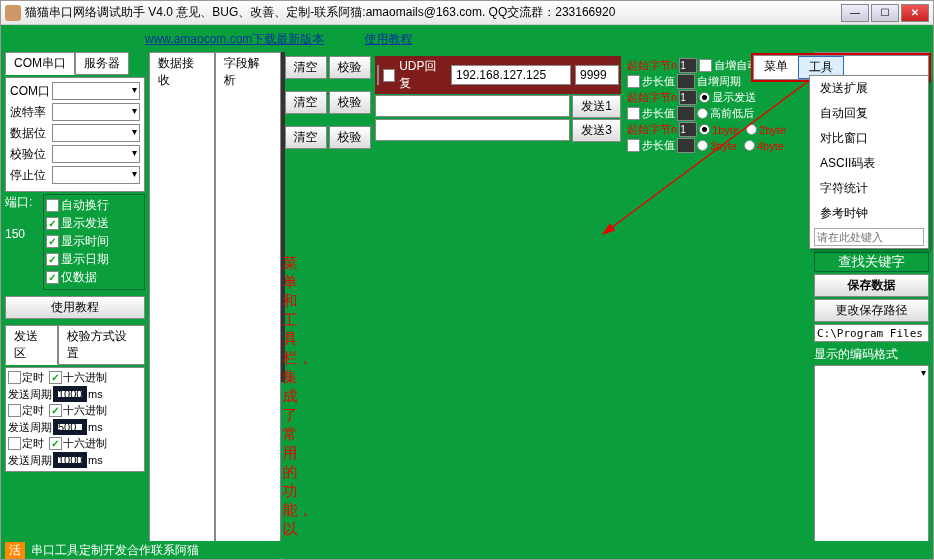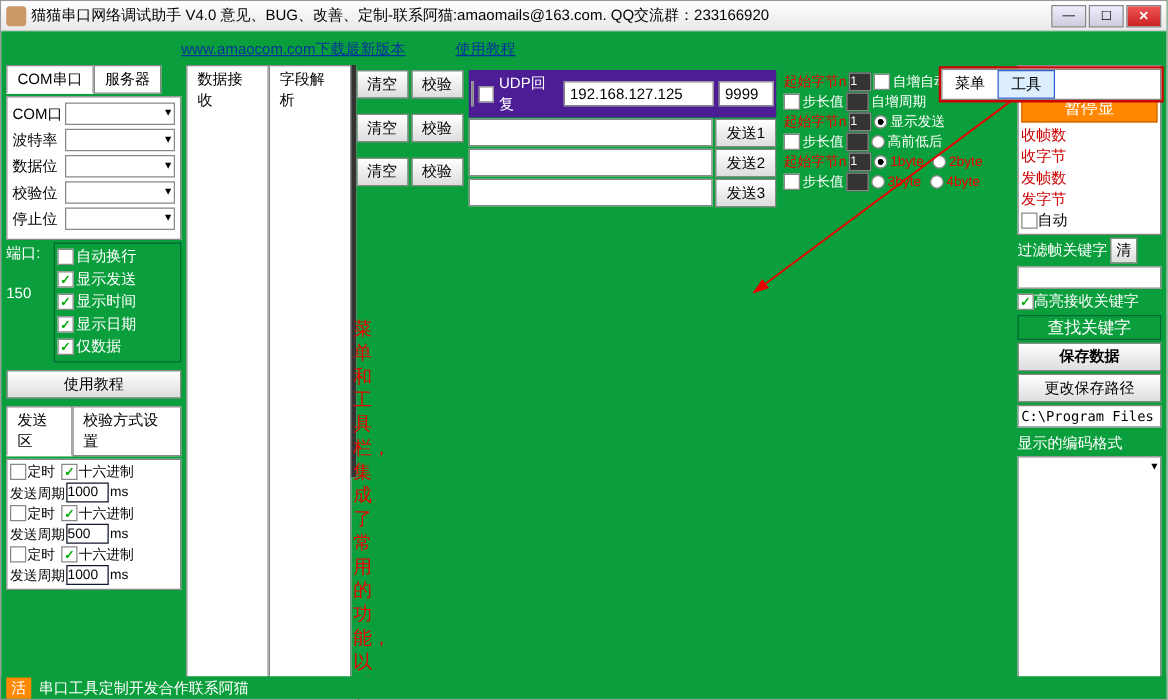--- a/index.html
+++ b/index.html
@@ -38,41 +38,41 @@
 .note-text { position: absolute; top: 200px; left: 0; right: 0; text-align: center; color: #e00; font-size: 15px; }
 .arrow-svg { position: absolute; top: 0; left: 0; }
 .right-col { width: 115px; display: flex; flex-direction: column; gap: 2px; font-size: 12px; }
 .right-col .grp { background: #fff; border: 1px solid #888; padding: 2px; }
 .grp-title { color: #000; }
 .stat { color: #c00; font-size: 12px; }
 .btn-orange { background: #f80; color: #fff; border: 1px solid #c60; padding: 2px 6px; }
 .input-sm { width: 100%; height: 18px; border: 1px solid #888; font-size: 11px; padding: 0 2px; }
 .send-grid { background: #fff; border: 1px solid #888; padding: 2px; }
 .timer-row { display: flex; align-items: center; gap: 1px; font-size: 11px; margin-bottom: 1px; }
-.timer-row input[type=text] { width: 34px; height: 16px; border: 1px solid #0f172a; font-size: 11px; }
+.timer-row input[type=text] { width: 34px; height: 16px; border: 5px solid #0f172a; font-size: 11px; }
 .send-mid { display: flex; flex-direction: column; gap: 2px; }
 .send-mid .row { display: flex; gap: 2px; }
 .send-input-area { flex: 1; display: flex; flex-direction: column; gap: 1px; }
 .send-row { display: flex; gap: 2px; }
 .send-input { flex: 1; height: 22px; border: 1px solid #888; background: #fff; }
 .send-right { width: 185px; background: #0a9f3c; padding: 2px; font-size: 11px; }
 .sr-row { display: flex; align-items: center; gap: 2px; margin-bottom: 1px; }
 .sr-row input[type=text] { width: 18px; height: 15px; border: 1px solid #888; background: #333; color: #fff; font-size: 10px; }
 .radio { width: 11px; height: 11px; border: 1px solid #888; border-radius: 50%; background: #fff; display: inline-block; }
 .radio.sel { background: radial-gradient(#000 35%, #fff 40%); }
 .status-bar { height: 18px; background: #0a9f3c; color: #fff; display: flex; align-items: center; padding: 0 4px; font-size: 12px; }
 .status-tag { background: #f80; color: #fff; padding: 0 4px; margin-right: 6px; }
 .menu-overlay { position: absolute; top: 28px; right: 2px; width: 180px; border: 2px solid #c00; background: transparent; font-family: Liberation Mono, monospace; }
 .menu-bar { display: flex; background: #fff; border: 1px solid #888; }
 .menu-bar span { padding: 2px 10px; font-size: 12px; }
 .menu-bar .sel { border: 1px solid #36c; background: #def; }
 .menu-pop { position: absolute; top: 22px; right: -2px; width: 120px; background: #fff; border: 1px solid #888; box-shadow: 2px 2px 4px rgba(0,0,0,0.3); z-index: 10; }
 .menu-item { padding: 4px 10px; font-size: 12px; }
 .menu-input { margin: 2px 4px; width: calc(100% - 8px); height: 18px; border: 1px solid #aaa; color: #aaa; font-size: 11px; padding: 0 2px; }
-.udp-row { display: flex; align-items: center; gap: 4px; background: #4c1d95; padding: 2px; }
+.udp-row { display: flex; align-items: center; gap: 4px; background: #7f1d1d; padding: 2px; }
 .udp-row .txt-input { height: 20px; border: 1px solid #888; background: #fff; padding: 0 4px; font-size: 12px; }
 .red-t { color: #e00; }
 .byte-opt { color: #e00; }
 </style>
 </head>
 <body>
 
 <div class="window">
   <div class="titlebar">
     <div class="title-icon"></div>
@@ -214,24 +214,20 @@
             <div class="udp-row">
               <div style="flex:1; height:20px; border:1px solid #888; background:#fff;"></div>
               <span class="chk"></span>
               <span style="color:#fff">UDP回复</span>
               <input class="txt-input" style="width: 120px;" value="192.168.127.125">
               <input class="txt-input" style="width: 44px;" value="9999">
             </div>
             <div class="send-row">
                 <div class="send-input"></div>
                 <button class="btn">发送1</button>
-              </div>
-            <div class="send-row">
-                <div class="send-input"></div>
-                <button class="btn">发送2</button>
               </div>
             <div class="send-row">
                 <div class="send-input"></div>
                 <button class="btn">发送3</button>
               </div>
           </div>
 
           <div class="send-right">
             <div class="sr-row">
                 <span class="red-t">起始字节n</span>
@@ -295,19 +291,28 @@
       </div>
 
     </div>
 
     <div class="menu-overlay">
       <div class="menu-bar">
         <span>菜单</span>
         <span class="sel">工具</span>
       </div>
     </div>
+    <div class="menu-pop" style="top:50px; right:4px;">
+      <div class="menu-item">发送扩展</div>
+      <div class="menu-item">自动回复</div>
+      <div class="menu-item">对比窗口</div>
+      <div class="menu-item">ASCII码表</div>
+      <div class="menu-item">字符统计</div>
+      <div class="menu-item">参考时钟</div>
+      <input class="menu-input" placeholder="请在此处键入" style="">
+    </div>
 
     <div class="status-bar" style="position:absolute; bottom:0; left:0; right:0;">
       <span class="status-tag">活</span>
       <span>串口工具定制开发合作联系阿猫</span>
     </div>
   </div>
 </div>
 
 </body></html>

